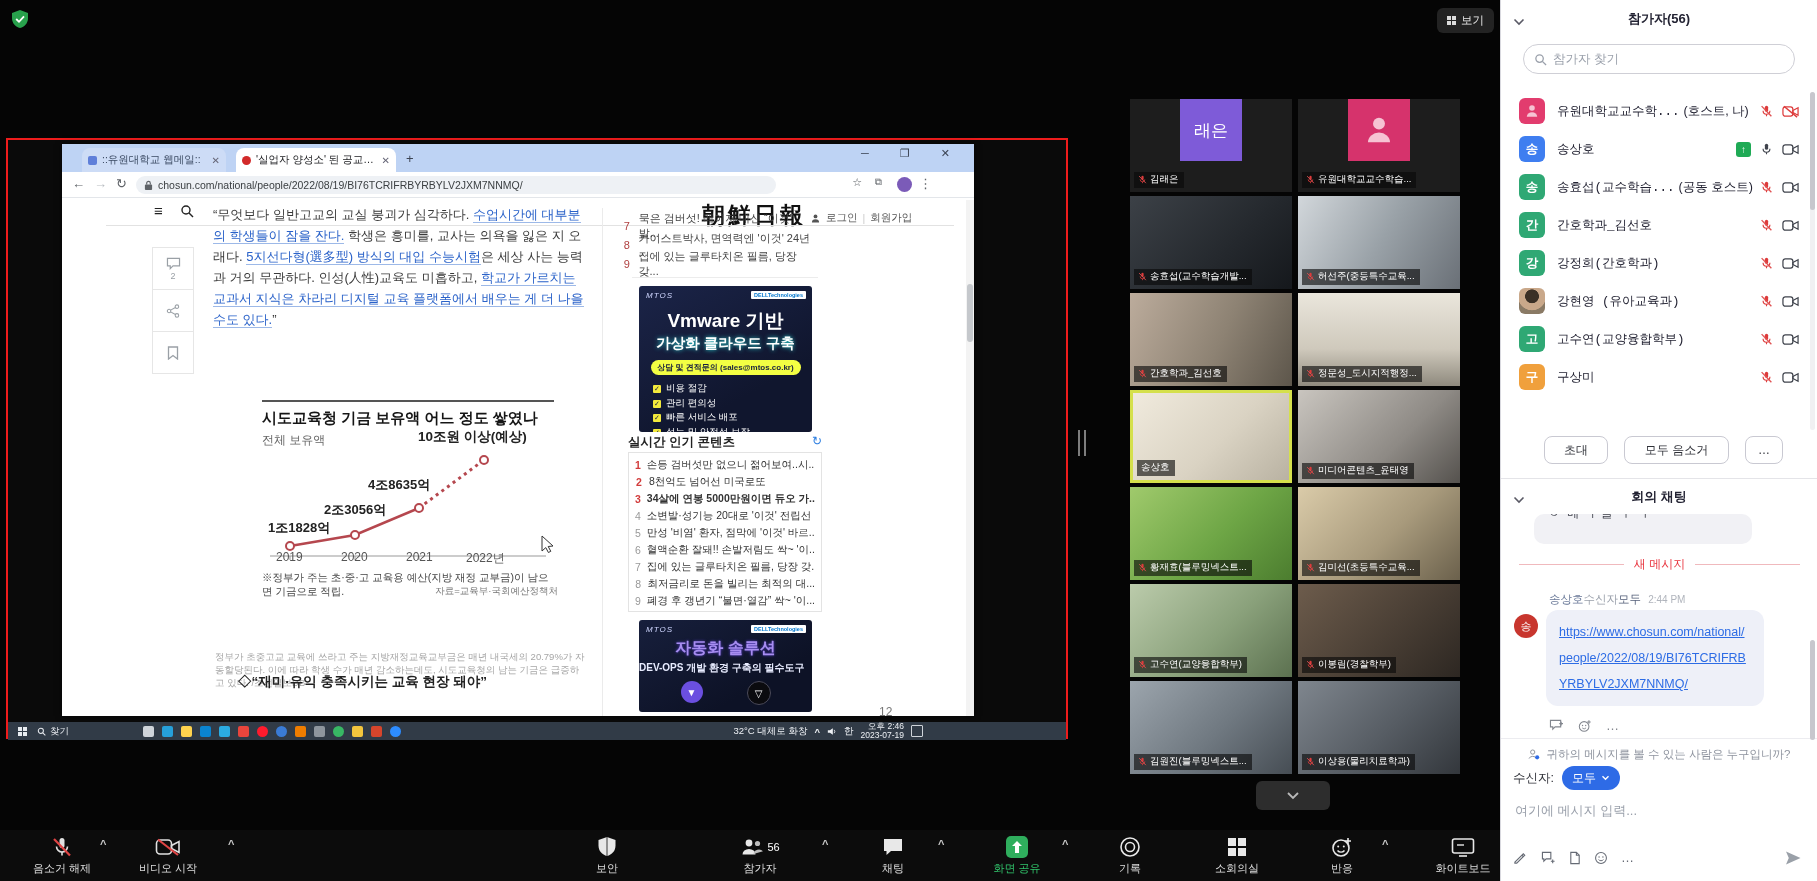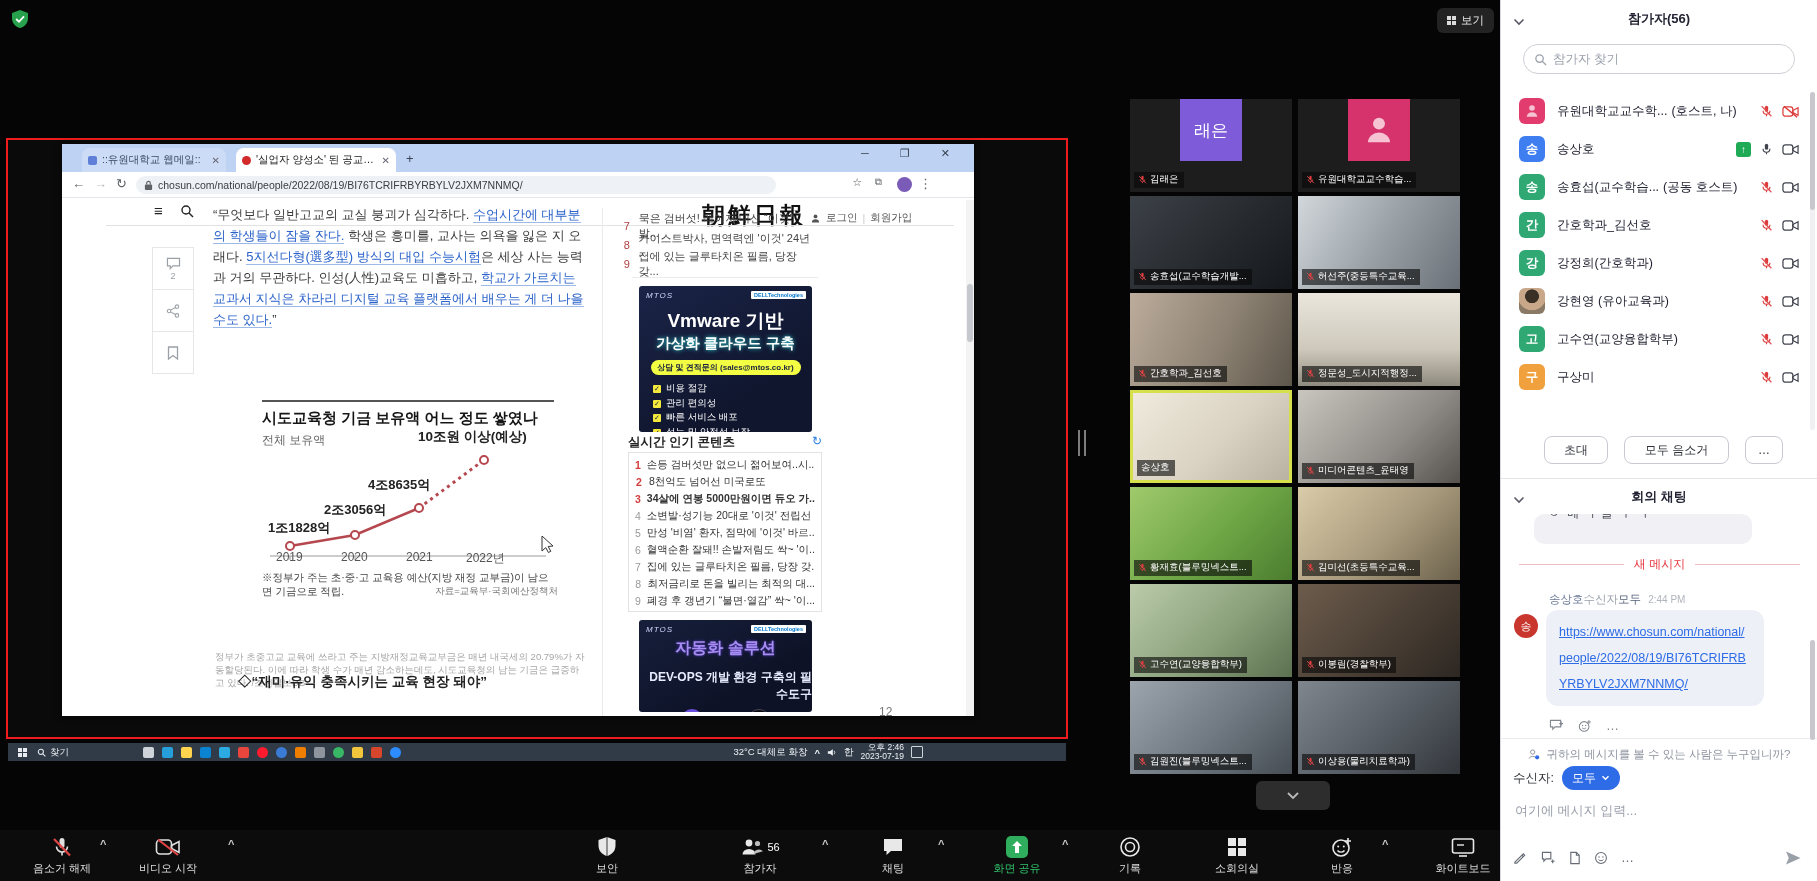--- a/index.html
+++ b/index.html
@@ -58,25 +58,25 @@
   .adlist .chk{display:inline-block;width:8px;height:8px;background:#f3e93c;color:#18203f;font-size:7px;line-height:8px;text-align:center;border-radius:1px;margin-right:5px;}
   .popttl{position:absolute;left:16px;top:234px;width:194px;font-size:12.5px;font-weight:bold;color:#222;}
   .popttl .rf{float:right;color:#2b7de0;font-weight:normal;font-size:12px;}
   .popbox{position:absolute;left:16px;top:252px;width:194px;height:160px;border:1px solid #e3e3e3;box-sizing:border-box;padding:3px 6px;}
   .popitem{display:flex;gap:6px;font-size:10.5px;color:#333;height:17px;align-items:center;white-space:nowrap;overflow:hidden;}
   .popitem .rk{width:8px;color:#999;text-align:center;}
   .popitem.hot .rk{color:#d23c3c;font-weight:bold;}
   .popitem.bold{font-weight:bold;}
   .ad2{position:absolute;left:27px;top:420px;width:173px;height:92px;background:linear-gradient(150deg,#171f3c,#0d1226 70%);border-radius:3px;color:#fff;overflow:hidden;}
   .ad2 .t1{text-align:center;margin-top:18px;font-size:16px;font-weight:bold;color:#a78df0;text-shadow:0 0 3px #5a3fd0;}
-  .ad2 .t2{text-align:right;font-size:12px;font-weight:bold;color:#e8ecff;margin-top:10px;}
+  .ad2 .t2{text-align:left;font-size:10px;font-weight:bold;color:#e8ecff;margin-top:2px;}
   .ad2 .orbs{display:flex;justify-content:center;gap:44px;margin-top:6px;}
   .orb{width:22px;height:22px;border-radius:50%;display:flex;align-items:center;justify-content:center;font-size:10px;color:#fff;}
   
-  .taskbar{position:absolute;left:0;top:603px;width:1058px;height:18px;background:#313b47;display:flex;align-items:center;box-sizing:border-box;padding-right:143px;}
+  .taskbar{position:absolute;left:0;top:582px;width:1058px;height:18px;background:#313b47;display:flex;align-items:center;box-sizing:border-box;padding-right:143px;}
   .winlogo{display:grid;grid-template-columns:4px 4px;grid-gap:1px;margin:0 10px 0 10px;}
   .winlogo i{width:4px;height:4px;background:#e8ecf0;}
   .tfind{display:flex;align-items:center;gap:4px;color:#e6e9ee;font-size:9.5px;margin-right:18px;}
   .tbicons{display:flex;align-items:center;gap:8px;margin-left:56px;}
   .tbi{width:11px;height:11px;border-radius:2px;}
   .tray{margin-left:auto;display:flex;align-items:center;gap:7px;color:#eef1f5;font-size:9.5px;white-space:nowrap;}
   .clock{text-align:right;font-size:8.5px;line-height:9.5px;}
   .notif{width:10px;height:10px;border:1px solid #cfd4da;border-radius:1px;}
   
   .tile{position:absolute;width:162px;height:93px;background:#1d1d1d;overflow:hidden;box-sizing:border-box;}
@@ -111,21 +111,21 @@
   .sharesq{width:22px;height:22px;background:#2fae5d;border-radius:5px;display:flex;align-items:center;justify-content:center;}
   .endbtn{position:absolute;left:1427px;top:842px;width:64px;height:31px;background:#d43c3c;border-radius:8px;color:#fff;font-size:13px;font-weight:bold;display:flex;align-items:center;justify-content:center;}
   
   .panel{position:absolute;left:1500px;top:0;width:317px;height:881px;background:#fff;border-left:1px solid #d9d9df;box-sizing:border-box;color:#232333;}
   .phead{position:absolute;left:0;width:100%;text-align:center;font-size:13px;font-weight:bold;}
   .pchev{position:absolute;left:12px;}
   .searchbox{position:absolute;left:22px;top:44px;width:272px;height:30px;border:1px solid #cfcfd6;border-radius:16px;display:flex;align-items:center;padding:0 10px;box-sizing:border-box;gap:6px;}
   .searchph{font-size:12.5px;color:#9aa0ab;}
   .prow{position:absolute;left:0;width:100%;height:38px;display:flex;align-items:center;padding:0 18px;box-sizing:border-box;}
   .pav{width:26px;height:26px;border-radius:6px;display:flex;align-items:center;justify-content:center;color:#fff;font-size:12.5px;font-weight:bold;flex:0 0 auto;}
-  .pname{font-size:12.5px;margin-left:12px;white-space:nowrap;overflow:hidden;}
+  .pname{font-size:12.5px;margin-left:12px;white-space:nowrap;overflow:hidden;font-family:Liberation Mono, monospace;}
   .psuf{font-size:12.5px;color:#232333;margin-left:4px;white-space:nowrap;}
   .pics{margin-left:auto;display:flex;align-items:center;gap:9px;flex:0 0 auto;}
   .sharebadge{width:15px;height:15px;background:#1faa55;border-radius:3px;color:#fff;font-size:10px;font-weight:bold;display:flex;align-items:center;justify-content:center;}
   .pscroll{position:absolute;left:309px;top:92px;width:5px;height:338px;background:#f0f0f2;border-radius:3px;}
   .pthumb{position:absolute;left:0;top:0;width:5px;height:118px;background:#c7c7cd;border-radius:3px;}
   .pbtn{position:absolute;top:436px;height:28px;border:1px solid #c9c9d2;border-radius:8px;font-size:12px;display:flex;align-items:center;justify-content:center;box-sizing:border-box;color:#2f3138;}
   .pdivider{position:absolute;left:0;top:478px;width:100%;border-top:1px solid #e4e4e8;}
   .oldbubble{position:absolute;left:33px;top:514px;width:218px;height:30px;border-radius:10px;background:#f1f1f5;overflow:hidden;}
   .oldbubble .frag{position:absolute;left:14px;top:-9px;font-size:12px;color:#3a3d46;letter-spacing:2px;}
   .newmsg{position:absolute;left:18px;top:556px;width:281px;display:flex;align-items:center;gap:10px;}

